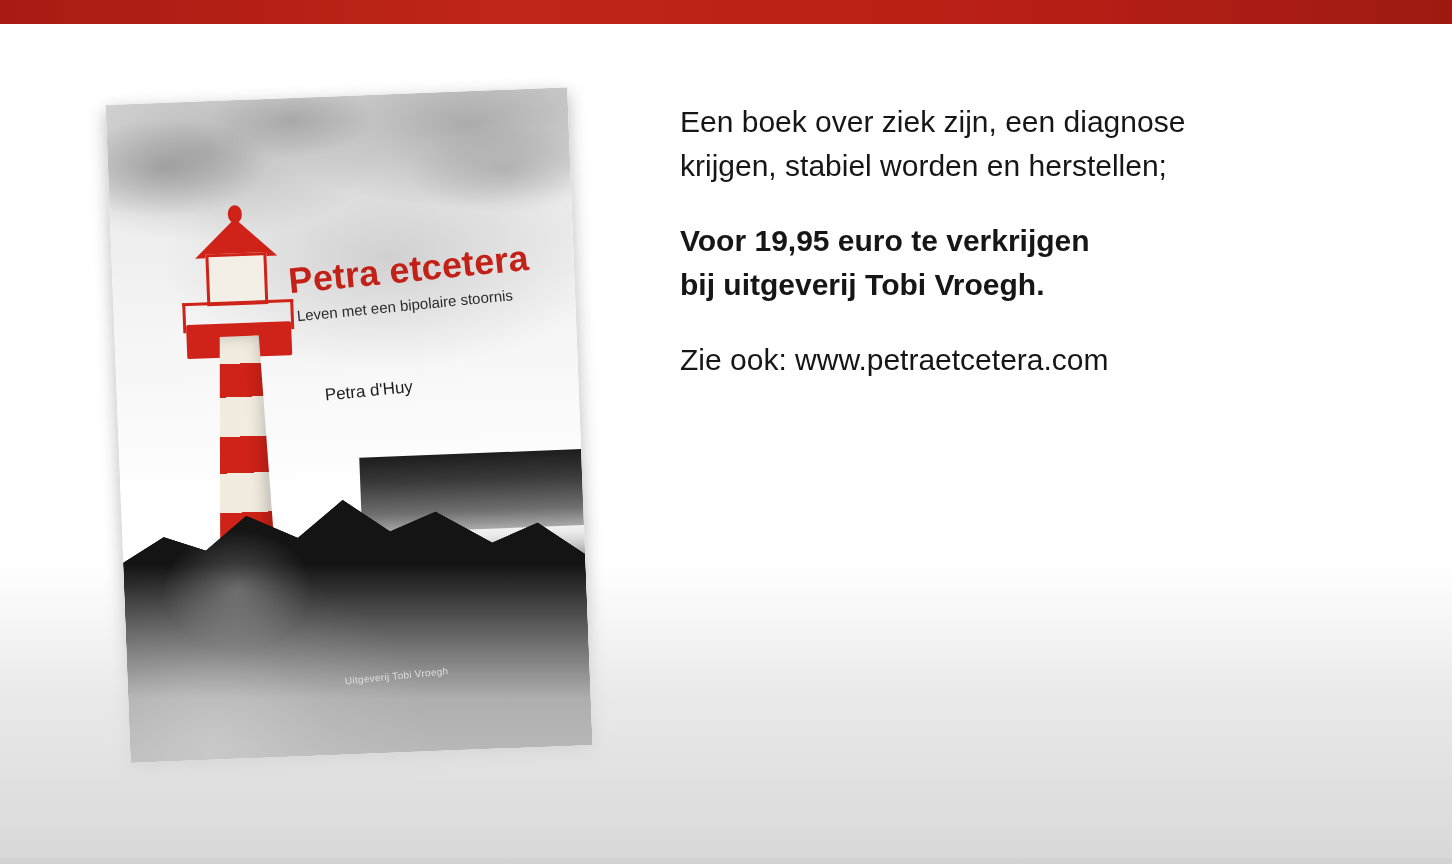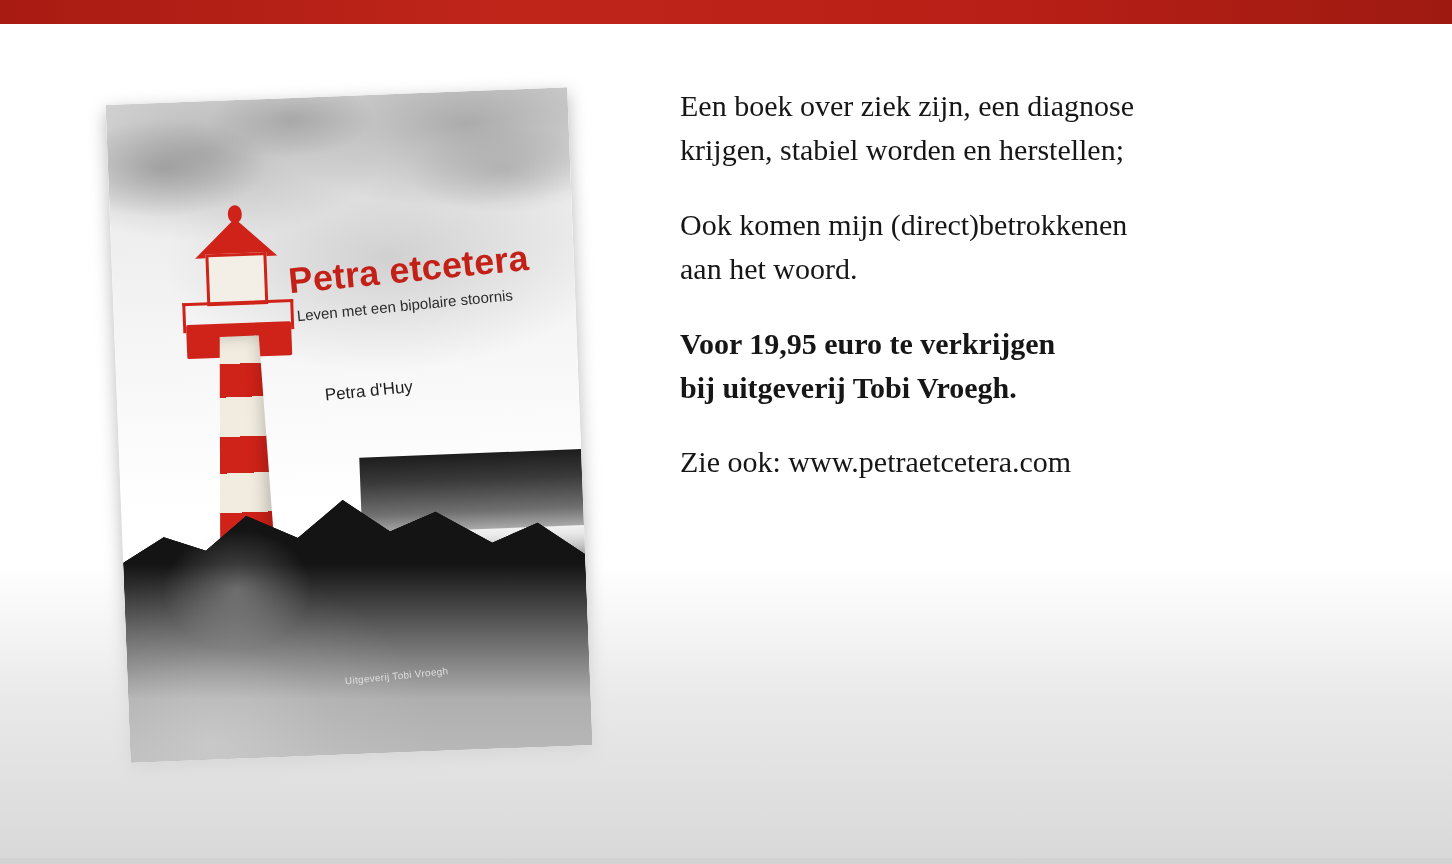--- a/index.html
+++ b/index.html
@@ -259,23 +259,22 @@
   .copy {
     position: absolute;
     left: 680px;
     top: 84px;
     width: 700px;
     color: #161616;
     font-size: 30px;
     line-height: 1.48;
   }
   .para {
-    margin: 0 0 30px 0;
+    margin: 16px 0 30px 0;
     white-space: pre-line;
-    font-family: Liberation Serif, serif;
   }
   .para.bold {
     font-weight: bold;
   }
   .para.last {
     margin-bottom: 0;
   }
 </style>
 </head>
 <body>
@@ -308,22 +307,20 @@
       <div class="cover-title">Petra etcetera</div>
       <div class="cover-subtitle">Leven met een bipolaire stoornis</div>
       <div class="cover-author">Petra d'Huy</div>
       <div class="cover-publisher">Uitgeverij Tobi Vroegh</div>
     </div>
   </div>
 
   <div class="copy">
     <p class="para">Een boek over ziek zijn, een diagnose
 krijgen, stabiel worden en herstellen;</p>
-    <p class="para">Ook komen mijn (direct)betrokkenen
-aan het woord.</p>
     <p class="para bold">Voor 19,95 euro te verkrijgen
 bij uitgeverij Tobi Vroegh.</p>
     <p class="para last">Zie ook: www.petraetcetera.com</p>
   </div>
 
   <div class="bottom-gradient"></div>
   <div class="bottom-edge"></div>
 </div>
 
 </body></html>

